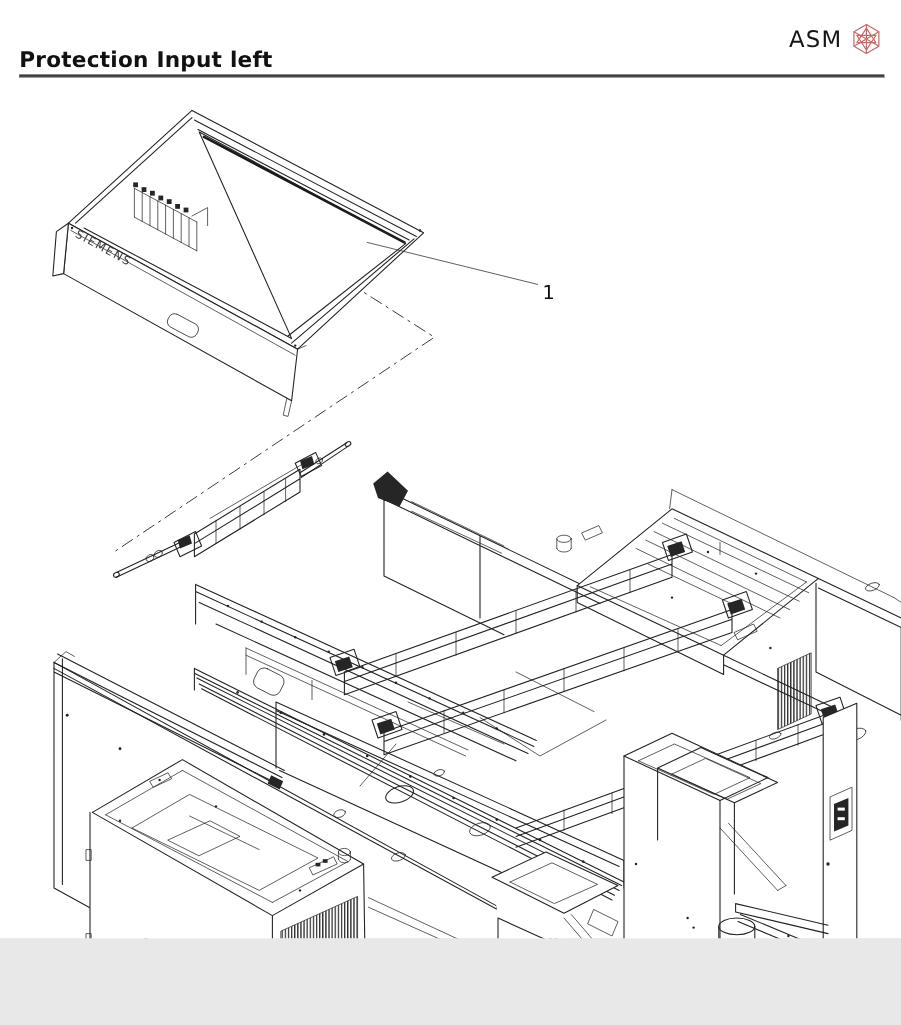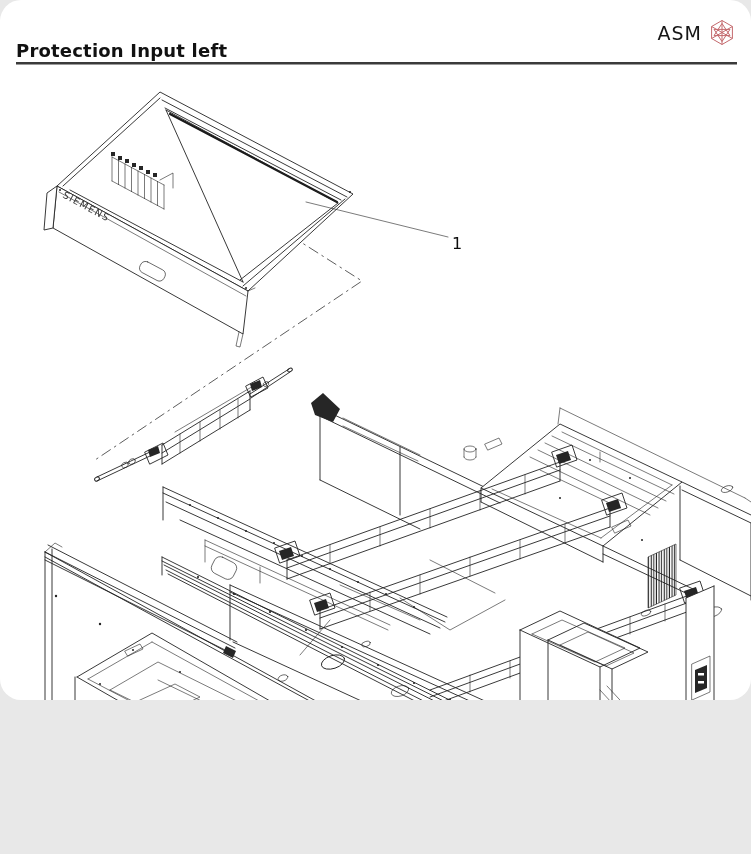--- a/index.html
+++ b/index.html
@@ -1,20 +1,19 @@
 <!DOCTYPE html>
 <html><head>
 <meta charset="utf-8">
 <style>
   html,body{margin:0;padding:0;background:#e8e8e8;}
   .page{
-    position:relative;width:751px;height:700px;margin:0 auto;
+    position:relative;width:751px;height:782px;margin:0 auto;
     background:#ffffff;overflow:hidden;
     font-family:"DejaVu Sans","Liberation Sans",sans-serif;
-    border-radius:21px;
   }
   .page-title{
     position:absolute;left:16px;top:40px;
     font-size:18px;font-weight:bold;color:#111;letter-spacing:.2px;
   }
   .title-rule{
     position:absolute;left:16px;top:62px;width:721px;height:2px;
     background:#3a3a3a;border-bottom:1px solid #9a9a9a;
   }
   .logo{

